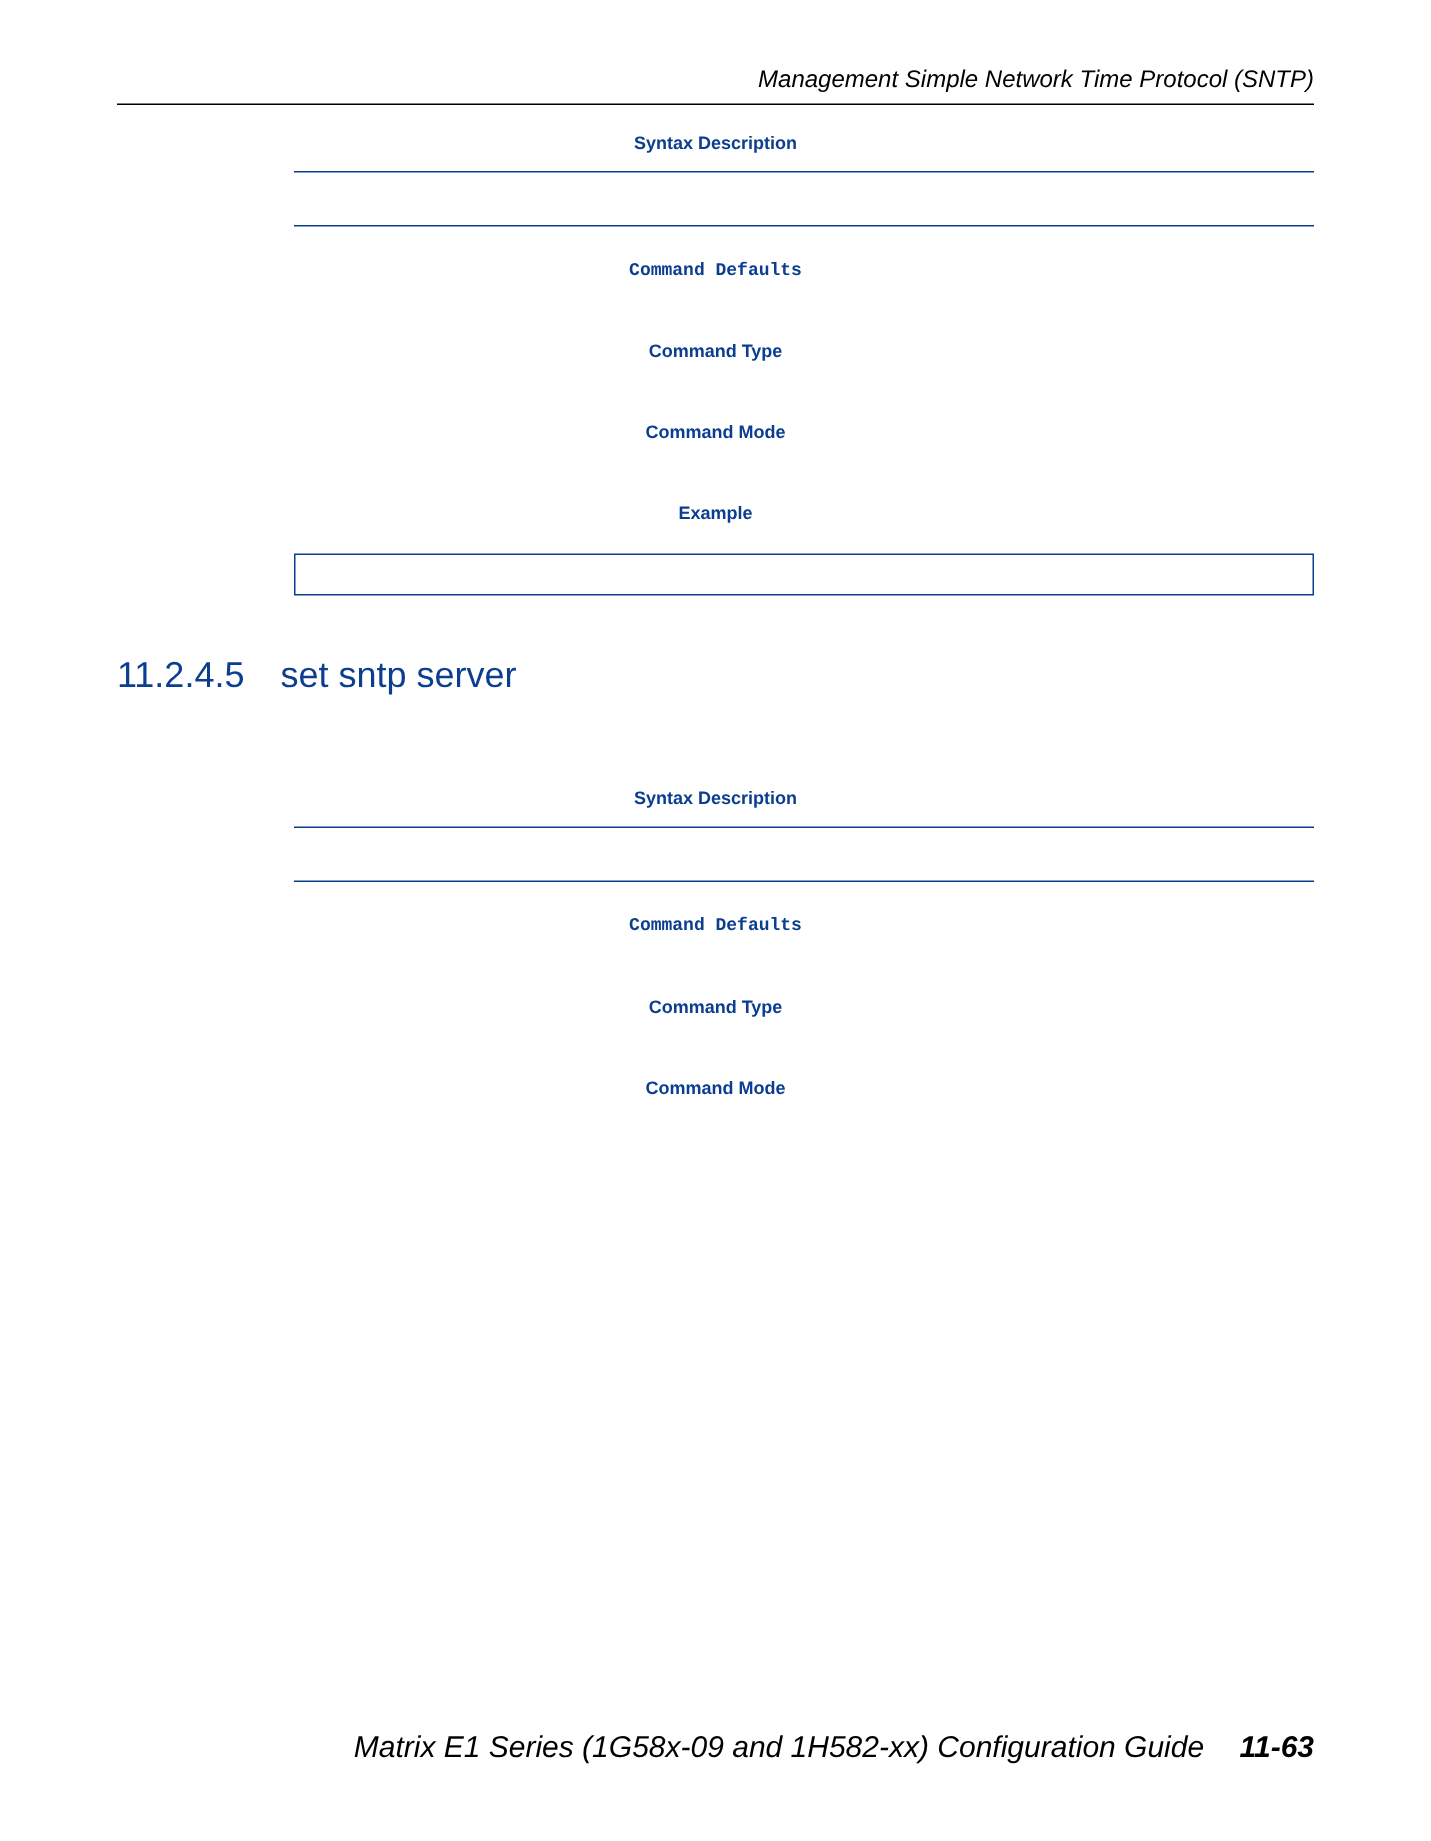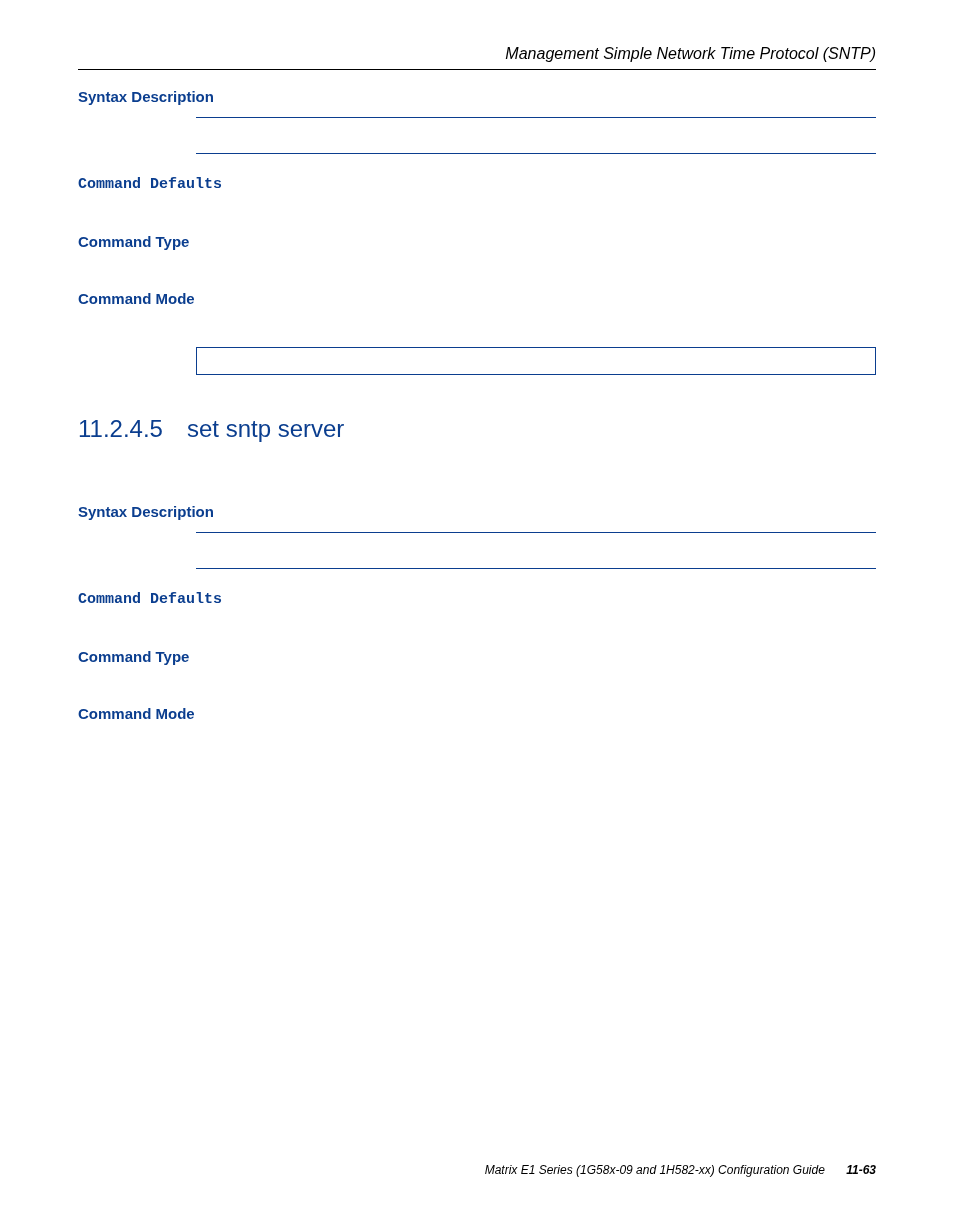--- a/index.html
+++ b/index.html
@@ -28,23 +28,24 @@
     }
     .header-rule {
       border: none;
       border-top: 1.5px solid #000;
       margin-top: 2px;
       margin-bottom: 18px;
     }
     .section-heading {
       color: #0b3e8f;
       font-weight: bold;
-      font-size: 15px;
+      font-size: 12px;
       margin-top: 12px;
       margin-bottom: 12px;
+      text-align: center;
     }
     .syntax-table {
       margin-left: 118px;
       width: calc(100% - 118px);
     }
     .syntax-table-row {
       border-top: 1.5px solid #0b3e8f;
       height: 36px;
     }
     .syntax-table-bottom {
@@ -65,21 +66,21 @@
       margin-bottom: 60px;
     }
     .gap-defaults { margin-bottom: 40px; font-family: Liberation Mono, monospace; }
     .gap-type { margin-bottom: 40px; }
     .gap-mode { margin-bottom: 40px; }
     .gap-example { margin-bottom: 20px; }
     .footer {
       position: absolute;
       bottom: 50px;
       right: 78px;
-      font-size: 12px;
+      font-size: 20px;
       margin-left: 20px;
     }
     .footer-text {
       font-style: italic;
       color: #000;
     }
     .footer-page {
       font-weight: bold;
       font-style: italic;
       color: #000;
@@ -103,20 +104,21 @@
     <div class="syntax-table-bottom"></div>
   </div>
   <div class="spacer-after-syntax"></div>
 
   <div class="section-heading gap-defaults">Command Defaults</div>
 
   <div class="section-heading gap-type">Command Type</div>
 
   <div class="section-heading gap-mode">Command Mode</div>
 
+  <div class="section-heading gap-example">Example</div>
   <div class="example-box"></div>
 </div>
 
 <div class="main-title">11.2.4.5 set sntp server</div>
 
 <div class="block2">
   <div class="section-heading">Syntax Description</div>
   <div class="syntax-table">
     <div class="syntax-table-row"></div>
     <div class="syntax-table-bottom"></div>

